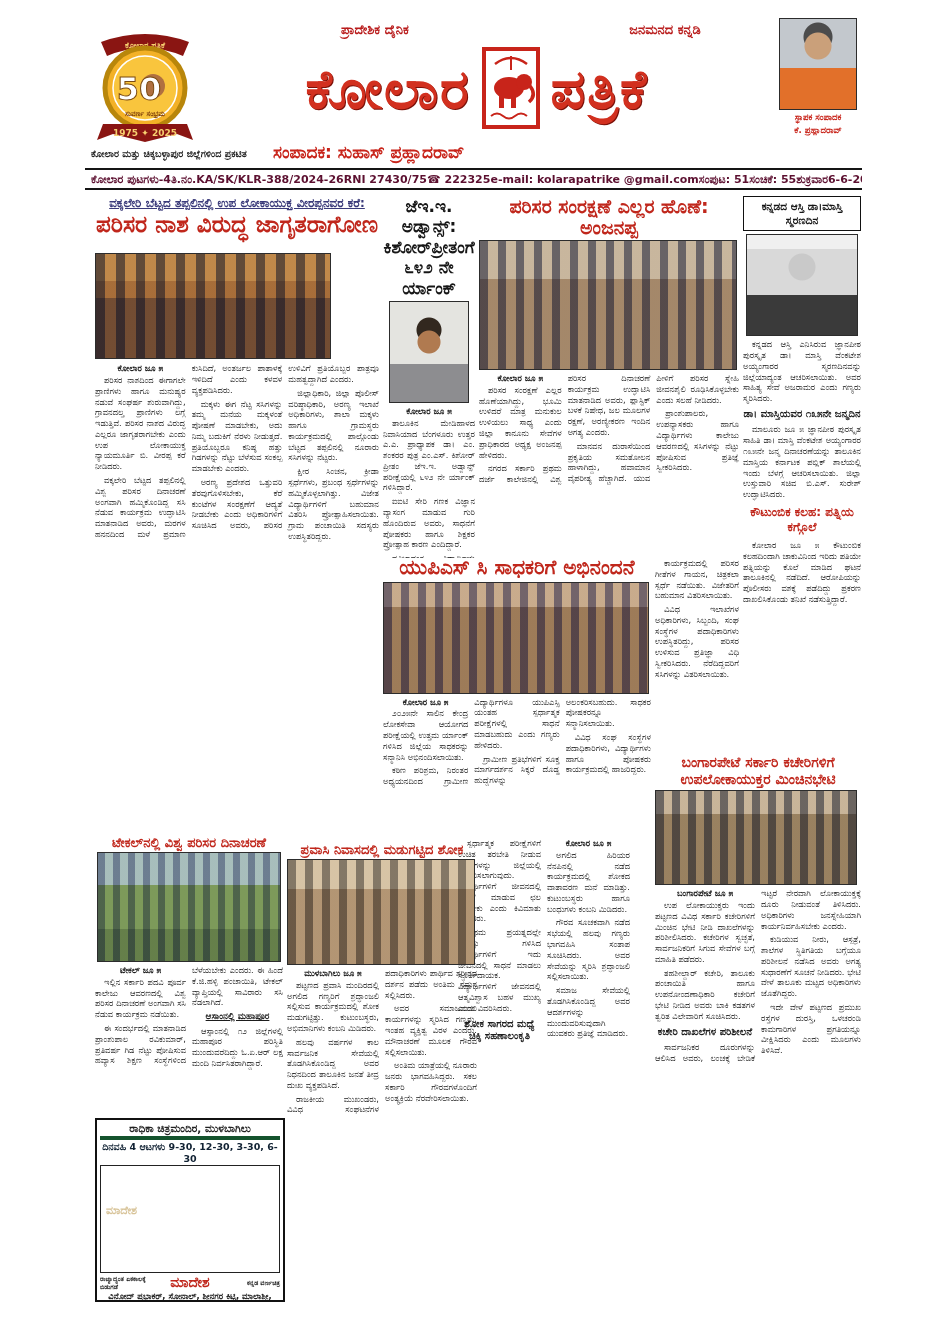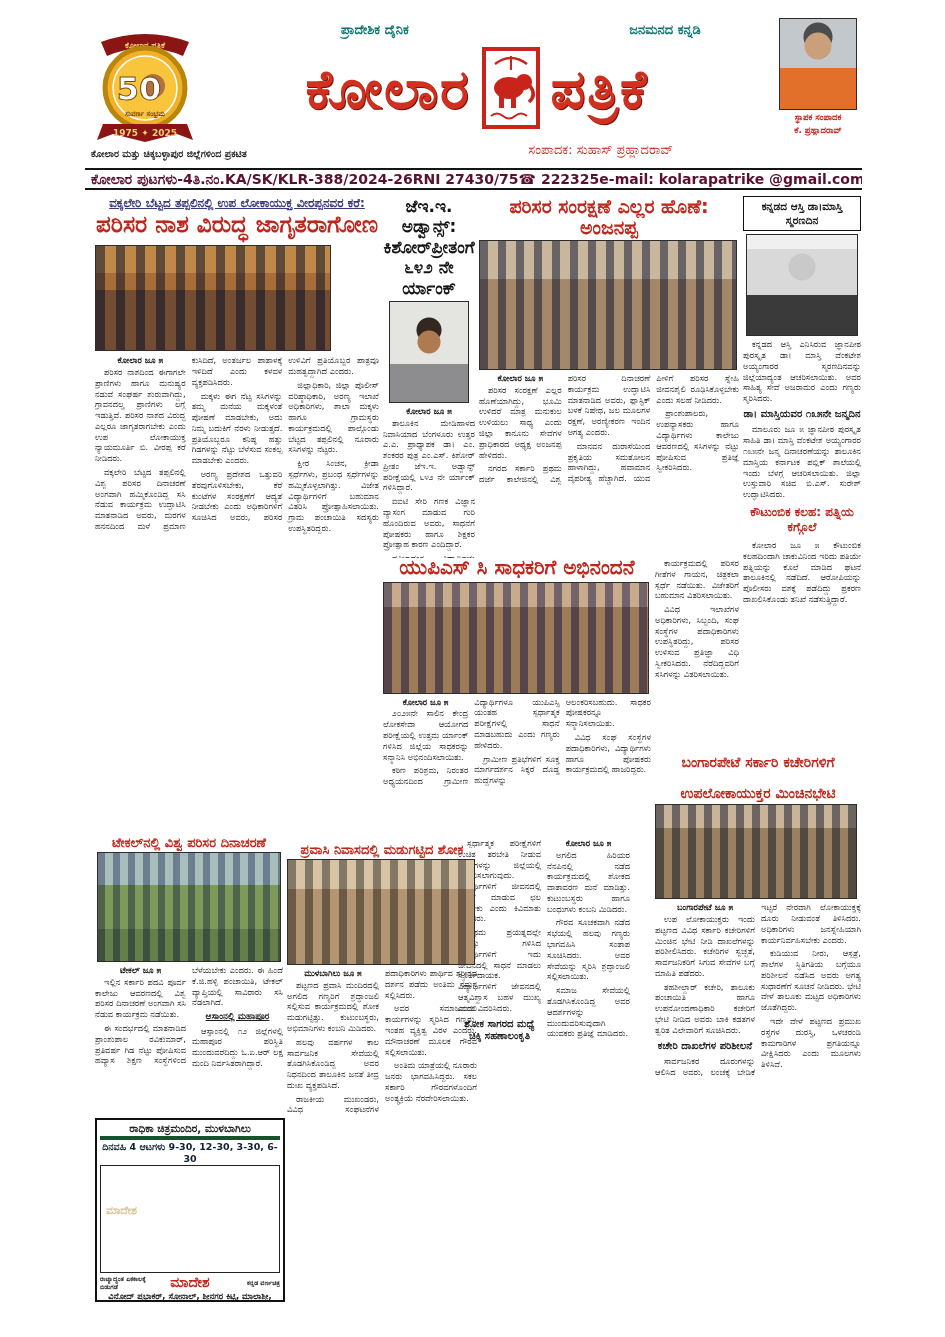--- a/index.html
+++ b/index.html
@@ -1,34 +1,34 @@
 <!DOCTYPE html>
 <html lang="kn"><head>
 <meta charset="utf-8">
 <style>
   html,body{margin:0;padding:0;background:#f2f2f0;}
   #sheet{position:relative;width:945px;height:1337px;background:#fff;margin:0 auto;
          font-family:"DejaVu Sans",sans-serif;color:#222;overflow:hidden;}
   .abs{position:absolute;overflow:hidden;}
   
   #masthead{left:85px;top:16px;width:777px;height:150px;}
-  .tagline{position:absolute;color:#0f766e;font-weight:bold;font-size:13px;text-align:center;}
+  .tagline{position:absolute;color:#b91c1c;font-weight:bold;font-size:13px;text-align:center;}
   #mast-title{position:absolute;left:112px;top:22px;width:560px;height:104px;display:flex;
               align-items:center;justify-content:center;gap:10px;white-space:nowrap;}
   .bigtitle{font-size:54px;font-weight:bold;color:#d2301f;text-shadow:1px 1px 0 #7a1008;letter-spacing:2px;}
-  #editor-line{position:absolute;left:188px;top:126px;width:400px;text-align:right;
-               color:#c8241a;font-weight:normal;font-size:13px;}
+  #editor-line{position:absolute;left:188px;top:126px;width:400px;text-align:left;
+               color:#c8241a;font-weight:bold;font-size:17px;}
   #publish-line{position:absolute;left:6px;top:132px;width:250px;font-size:9.5px;font-weight:bold;color:#222;}
   #founder{position:absolute;right:0;top:2px;width:88px;text-align:center;}
   #founder .ph{width:78px;height:92px;margin:0 auto;}
   #founder div.lbl{color:#c8241a;font-weight:bold;font-size:8.5px;line-height:1.3;margin-top:2px;}
   
   #infobar{left:85px;top:168px;width:777px;height:22px;border-top:2px solid #151515;border-bottom:2px solid #151515;
            display:flex;justify-content:space-between;align-items:center;padding:0 6px;box-sizing:border-box;
-           font-size:14px;font-weight:bold;color:#5c1030;white-space:nowrap;}
+           font-size:11px;font-weight:bold;color:#5c1030;white-space:nowrap;}
   
   .photo{border:1px solid #2c2c2c;box-sizing:border-box;position:relative;}
   .kicker{color:#3a3a7a;font-weight:bold;font-size:12px;text-decoration:underline;text-align:center;line-height:1.2;}
   .hl-red{color:#c0271c;font-weight:bold;text-align:center;line-height:1.08;}
   .hl-blk{color:#161616;font-weight:bold;text-align:center;line-height:1.2;}
   .body{font-size:8.3px;line-height:1.3;text-align:justify;color:#1d1d1d;}
   .cols2{column-count:2;column-gap:6px;}
   .cols3{column-count:3;column-gap:6px;}
   .body p{margin:0 0 3px;text-indent:9px;}
   p.dateline{text-align:center;font-weight:bold;text-indent:0;margin:0 0 1px;}
@@ -149,21 +149,21 @@
     <span>e-mail: kolarapatrike @gmail.com</span>
     <span>ಸಂಪುಟ: 51</span>
     <span>ಸಂಚಿಕೆ: 55</span>
     <span>ಶುಕ್ರವಾರ</span>
     <span>6-6-2025</span>
     <span>ಬೆಲೆ: 2-00</span>
   </div>
 
   <article class="abs" id="lead">
     <div class="kicker">ವಕ್ಕಲೇರಿ ಬೆಟ್ಟದ ತಪ್ಪಲಿನಲ್ಲಿ ಉಪ ಲೋಕಾಯುಕ್ತ ವೀರಪ್ಪನವರ ಕರೆ:</div>
-    <h1 class="hl-red" style="font-size:23px;margin:2px 0 8px">ಪರಿಸರ ನಾಶ ವಿರುದ್ಧ ಜಾಗೃತರಾಗೋಣ</h1>
+    <h1 class="hl-red" style="font-size:23px;margin:2px 0 16px">ಪರಿಸರ ನಾಶ ವಿರುದ್ಧ ಜಾಗೃತರಾಗೋಣ</h1>
     <div class="photo ph-lead"></div>
     <div class="body cols3">
       <p class="dateline">ಕೋಲಾರ ಜೂ ೫</p>
       <p>ಪರಿಸರ ನಾಶದಿಂದ ಈಗಾಗಲೇ ಪ್ರಾಣಿಗಳು ಹಾಗೂ ಮನುಷ್ಯರ ನಡುವೆ ಸಂಘರ್ಷ ಶುರುವಾಗಿದ್ದು, ಗ್ರಾವನದಲ್ತ ಪ್ರಾಣಿಗಳು ಲಗ್ಗೆ ಇಡುತ್ತಿವೆ. ಪರಿಸರ ನಾಶದ ವಿರುದ್ಧ ಎಲ್ಲರೂ ಜಾಗೃತರಾಗಬೇಕು ಎಂದು ಉಪ ಲೋಕಾಯುಕ್ತ ನ್ಯಾಯಮೂರ್ತಿ ಬಿ. ವೀರಪ್ಪ ಕರೆ ನೀಡಿದರು.</p>
       <p>ವಕ್ಕಲೇರಿ ಬೆಟ್ಟದ ತಪ್ಪಲಿನಲ್ಲಿ ವಿಶ್ವ ಪರಿಸರ ದಿನಾಚರಣೆ ಅಂಗವಾಗಿ ಹಮ್ಮಿಕೊಂಡಿದ್ದ ಸಸಿ ನೆಡುವ ಕಾರ್ಯಕ್ರಮ ಉದ್ಘಾಟಿಸಿ ಮಾತನಾಡಿದ ಅವರು, ಮರಗಳ ಹನನದಿಂದ ಮಳೆ ಪ್ರಮಾಣ ಕುಸಿದಿದೆ, ಅಂತರ್ಜಲ ಪಾತಾಳಕ್ಕೆ ಇಳಿದಿದೆ ಎಂದು ಕಳವಳ ವ್ಯಕ್ತಪಡಿಸಿದರು.</p>
       <p>ಮಕ್ಕಳು ಈಗ ನೆಟ್ಟ ಸಸಿಗಳನ್ನು ತಮ್ಮ ಮನೆಯ ಮಕ್ಕಳಂತೆ ಪೋಷಣೆ ಮಾಡಬೇಕು, ಅದು ನಿಮ್ಮ ಬದುಕಿಗೆ ನೆರಳು ನೀಡುತ್ತದೆ. ಪ್ರತಿಯೊಬ್ಬರೂ ಕನಿಷ್ಠ ಹತ್ತು ಗಿಡಗಳನ್ನು ನೆಟ್ಟು ಬೆಳೆಸುವ ಸಂಕಲ್ಪ ಮಾಡಬೇಕು ಎಂದರು.</p>
       <p>ಅರಣ್ಯ ಪ್ರದೇಶದ ಒತ್ತುವರಿ ತೆರವುಗೊಳಿಸಬೇಕು, ಕೆರೆ ಕುಂಟೆಗಳ ಸಂರಕ್ಷಣೆಗೆ ಆದ್ಯತೆ ನೀಡಬೇಕು ಎಂದು ಅಧಿಕಾರಿಗಳಿಗೆ ಸೂಚಿಸಿದ ಅವರು, ಪರಿಸರ ಉಳಿವಿಗೆ ಪ್ರತಿಯೊಬ್ಬರ ಪಾತ್ರವೂ ಮಹತ್ವದ್ದಾಗಿದೆ ಎಂದರು.</p>
       <p>ಜಿಲ್ಲಾಧಿಕಾರಿ, ಜಿಲ್ಲಾ ಪೊಲೀಸ್ ವರಿಷ್ಠಾಧಿಕಾರಿ, ಅರಣ್ಯ ಇಲಾಖೆ ಅಧಿಕಾರಿಗಳು, ಶಾಲಾ ಮಕ್ಕಳು ಹಾಗೂ ಗ್ರಾಮಸ್ಥರು ಕಾರ್ಯಕ್ರಮದಲ್ಲಿ ಪಾಲ್ಗೊಂಡು ಬೆಟ್ಟದ ತಪ್ಪಲಿನಲ್ಲಿ ನೂರಾರು ಸಸಿಗಳನ್ನು ನೆಟ್ಟರು.</p>
       <p>ಕ್ಷೀರ ಸಿಂಚನ, ಕ್ರೀಡಾ ಸ್ಪರ್ಧೆಗಳು, ಪ್ರಬಂಧ ಸ್ಪರ್ಧೆಗಳನ್ನು ಹಮ್ಮಿಕೊಳ್ಳಲಾಗಿತ್ತು. ವಿಜೇತ ವಿದ್ಯಾರ್ಥಿಗಳಿಗೆ ಬಹುಮಾನ ವಿತರಿಸಿ ಪ್ರೋತ್ಸಾಹಿಸಲಾಯಿತು. ಗ್ರಾಮ ಪಂಚಾಯಿತಿ ಸದಸ್ಯರು ಉಪಸ್ಥಿತರಿದ್ದರು.</p>
     </div>
@@ -264,21 +264,21 @@
       <p>ಕನ್ನಡದ ಆಸ್ತಿ ಎನಿಸಿರುವ ಜ್ಞಾನಪೀಠ ಪುರಸ್ಕೃತ ಡಾ। ಮಾಸ್ತಿ ವೆಂಕಟೇಶ ಅಯ್ಯಂಗಾರರ ಸ್ಮರಣದಿನವನ್ನು ಜಿಲ್ಲೆಯಾದ್ಯಂತ ಆಚರಿಸಲಾಯಿತು. ಅವರ ಸಾಹಿತ್ಯ ಸೇವೆ ಅಜರಾಮರ ಎಂದು ಗಣ್ಯರು ಸ್ಮರಿಸಿದರು.</p>
       <p class="subhead2">ಡಾ। ಮಾಸ್ತಿಯವರ ೧೩೫ನೇ ಜನ್ಮದಿನ</p>
       <p>ಮಾಲೂರು ಜೂ ೫ ಜ್ಞಾನಪೀಠ ಪುರಸ್ಕೃತ ಸಾಹಿತಿ ಡಾ। ಮಾಸ್ತಿ ವೆಂಕಟೇಶ ಅಯ್ಯಂಗಾರರ ೧೩೫ನೇ ಜನ್ಮ ದಿನಾಚರಣೆಯನ್ನು ತಾಲೂಕಿನ ಮಾಸ್ತಿಯ ಕರ್ನಾಟಕ ಪಬ್ಲಿಕ್ ಶಾಲೆಯಲ್ಲಿ ಇಂದು ಬೆಳಗ್ಗೆ ಆಚರಿಸಲಾಯಿತು. ಜಿಲ್ಲಾ ಉಸ್ತುವಾರಿ ಸಚಿವ ಬಿ.ಎಸ್. ಸುರೇಶ್ ಉದ್ಘಾಟಿಸಿದರು.</p>
       <p class="redsub">ಕೌಟುಂಬಿಕ ಕಲಹ: ಪತ್ನಿಯ ಕಗ್ಗೊಲೆ</p>
       <p>ಕೋಲಾರ ಜೂ ೫ ಕೌಟುಂಬಿಕ ಕಲಹದಿಂದಾಗಿ ಚಾಕುವಿನಿಂದ ಇರಿದು ಪತಿಯೇ ಪತ್ನಿಯನ್ನು ಕೊಲೆ ಮಾಡಿದ ಘಟನೆ ತಾಲೂಕಿನಲ್ಲಿ ನಡೆದಿದೆ. ಆರೋಪಿಯನ್ನು ಪೊಲೀಸರು ವಶಕ್ಕೆ ಪಡೆದಿದ್ದು ಪ್ರಕರಣ ದಾಖಲಿಸಿಕೊಂಡು ತನಿಖೆ ನಡೆಸುತ್ತಿದ್ದಾರೆ.</p>
     </div>
   </article>
 
   <article class="abs" id="bangarpet">
     <h3 class="hl-red" style="font-size:14px;margin:0">ಬಂಗಾರಪೇಟೆ ಸರ್ಕಾರಿ ಕಚೇರಿಗಳಿಗೆ</h3>
-    <h3 class="hl-red" style="font-size:14px;margin:16px 0 0">ಉಪಲೋಕಾಯುಕ್ತರ ಮಿಂಚಿನಭೇಟಿ</h3>
+    <h3 class="hl-red" style="font-size:14px;margin:2px 0 0">ಉಪಲೋಕಾಯುಕ್ತರ ಮಿಂಚಿನಭೇಟಿ</h3>
     <div class="photo ph-bangarpet"></div>
     <div class="body cols2">
       <p class="dateline">ಬಂಗಾರಪೇಟೆ ಜೂ ೫</p>
       <p>ಉಪ ಲೋಕಾಯುಕ್ತರು ಇಂದು ಪಟ್ಟಣದ ವಿವಿಧ ಸರ್ಕಾರಿ ಕಚೇರಿಗಳಿಗೆ ಮಿಂಚಿನ ಭೇಟಿ ನೀಡಿ ದಾಖಲೆಗಳನ್ನು ಪರಿಶೀಲಿಸಿದರು. ಕಚೇರಿಗಳ ಸ್ವಚ್ಛತೆ, ಸಾರ್ವಜನಿಕರಿಗೆ ಸಿಗುವ ಸೇವೆಗಳ ಬಗ್ಗೆ ಮಾಹಿತಿ ಪಡೆದರು.</p>
       <p>ತಹಶೀಲ್ದಾರ್ ಕಚೇರಿ, ತಾಲೂಕು ಪಂಚಾಯಿತಿ ಹಾಗೂ ಉಪನೋಂದಣಾಧಿಕಾರಿ ಕಚೇರಿಗೆ ಭೇಟಿ ನೀಡಿದ ಅವರು ಬಾಕಿ ಕಡತಗಳ ತ್ವರಿತ ವಿಲೇವಾರಿಗೆ ಸೂಚಿಸಿದರು.</p>
       <p class="subhead2">ಕಚೇರಿ ದಾಖಲೆಗಳ ಪರಿಶೀಲನೆ</p>
       <p>ಸಾರ್ವಜನಿಕರ ದೂರುಗಳನ್ನು ಆಲಿಸಿದ ಅವರು, ಲಂಚಕ್ಕೆ ಬೇಡಿಕೆ ಇಟ್ಟರೆ ನೇರವಾಗಿ ಲೋಕಾಯುಕ್ತಕ್ಕೆ ದೂರು ನೀಡುವಂತೆ ತಿಳಿಸಿದರು. ಅಧಿಕಾರಿಗಳು ಜನಸ್ನೇಹಿಯಾಗಿ ಕಾರ್ಯನಿರ್ವಹಿಸಬೇಕು ಎಂದರು.</p>
       <p>ಕುಡಿಯುವ ನೀರು, ಆಸ್ಪತ್ರೆ, ಶಾಲೆಗಳ ಸ್ಥಿತಿಗತಿಯ ಬಗ್ಗೆಯೂ ಪರಿಶೀಲನೆ ನಡೆಸಿದ ಅವರು ಅಗತ್ಯ ಸುಧಾರಣೆಗೆ ಸೂಚನೆ ನೀಡಿದರು. ಭೇಟಿ ವೇಳೆ ತಾಲೂಕು ಮಟ್ಟದ ಅಧಿಕಾರಿಗಳು ಜೊತೆಗಿದ್ದರು.</p>
       <p>ಇದೇ ವೇಳೆ ಪಟ್ಟಣದ ಪ್ರಮುಖ ರಸ್ತೆಗಳ ದುರಸ್ತಿ, ಒಳಚರಂಡಿ ಕಾಮಗಾರಿಗಳ ಪ್ರಗತಿಯನ್ನೂ ವೀಕ್ಷಿಸಿದರು ಎಂದು ಮೂಲಗಳು ತಿಳಿಸಿವೆ.</p>
     </div>

